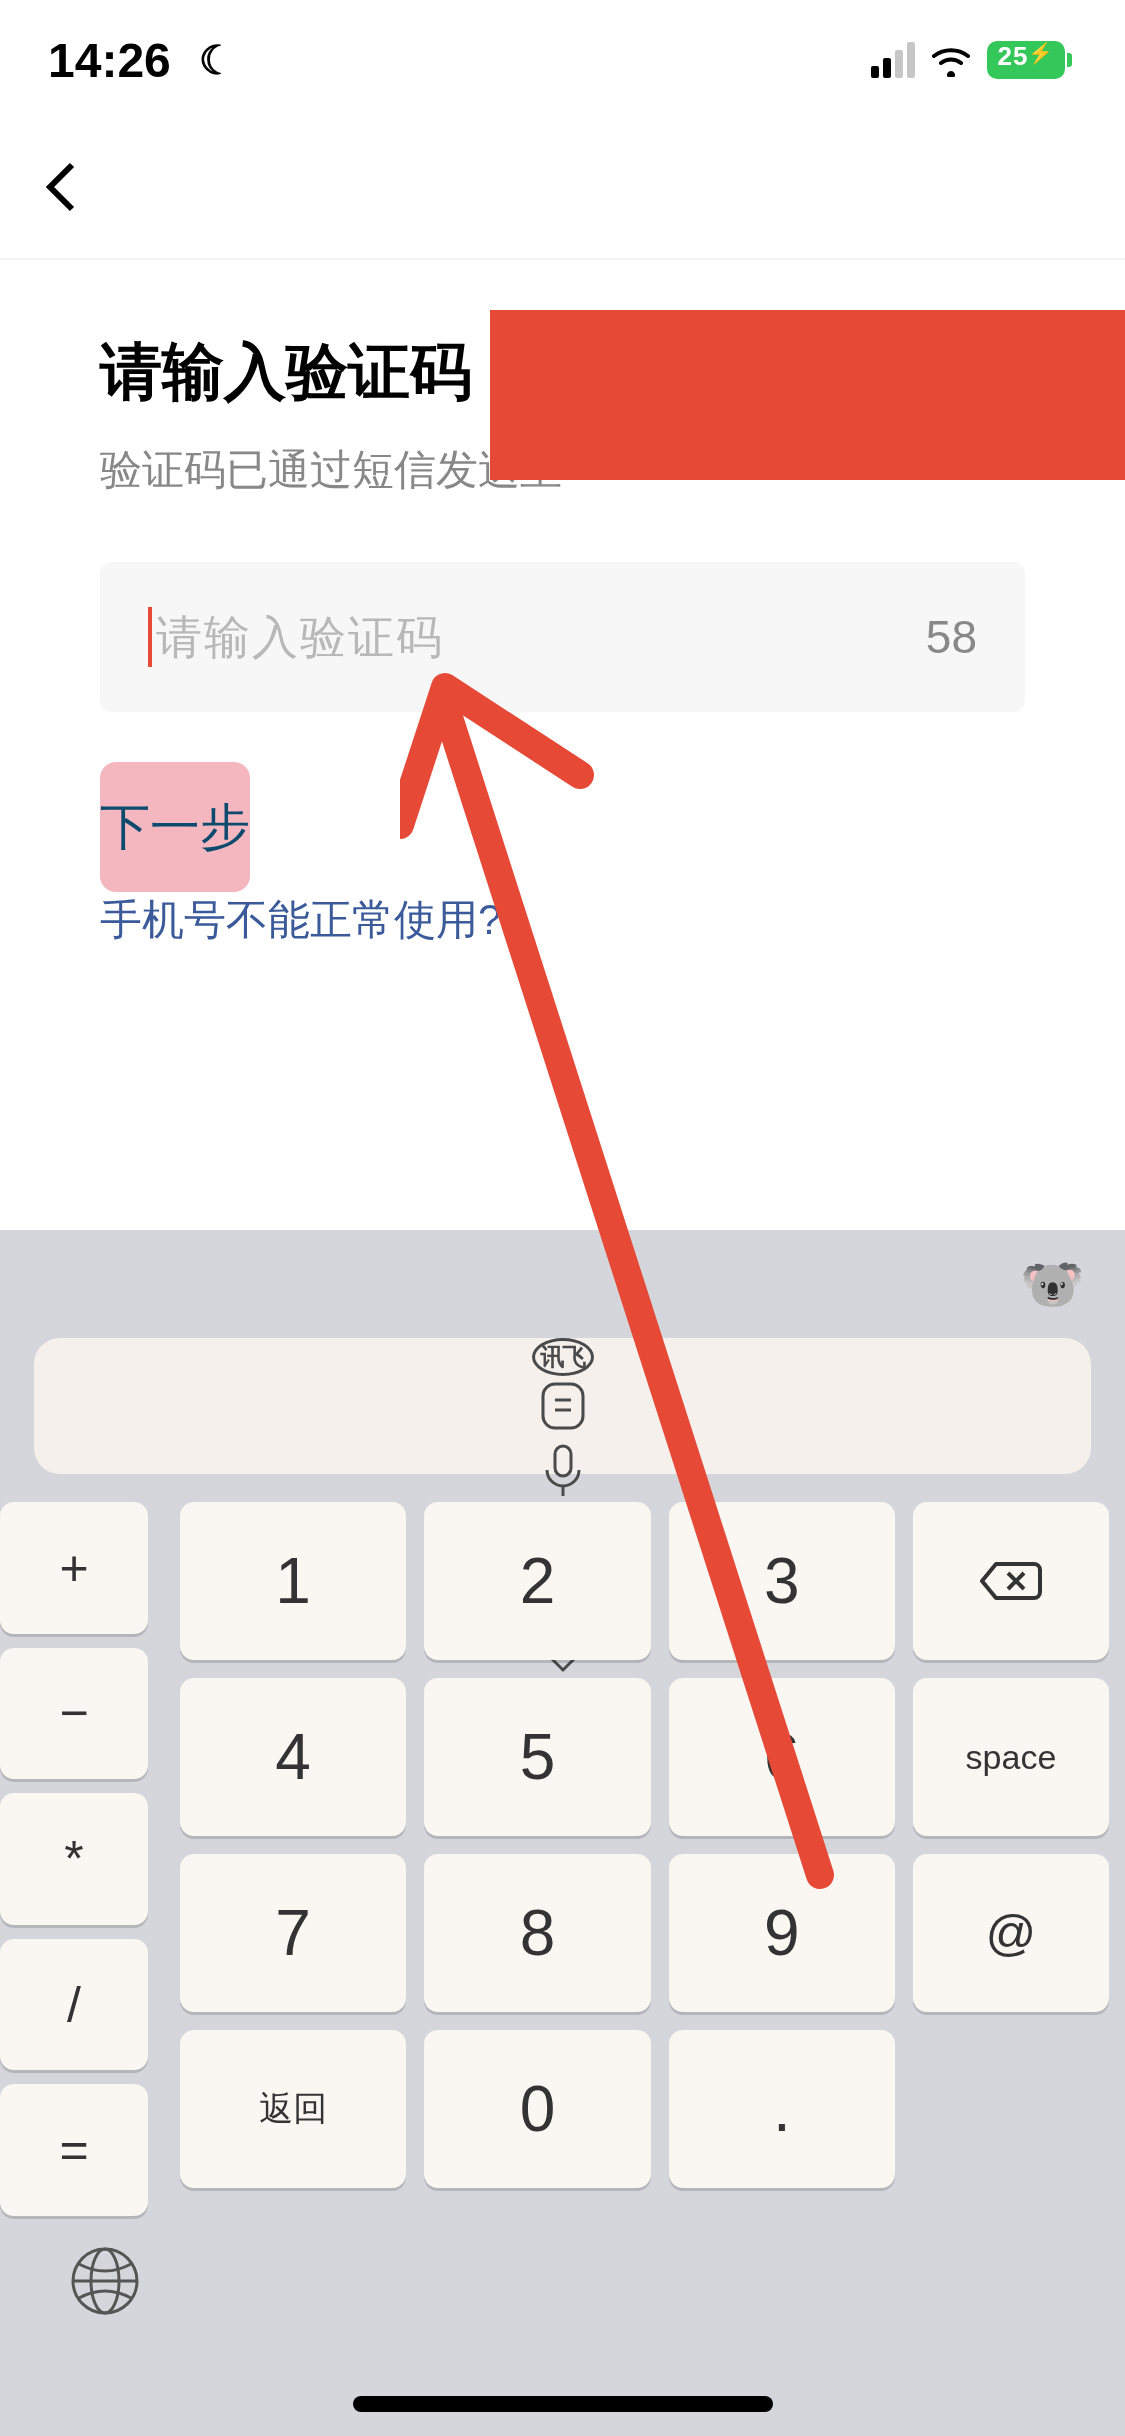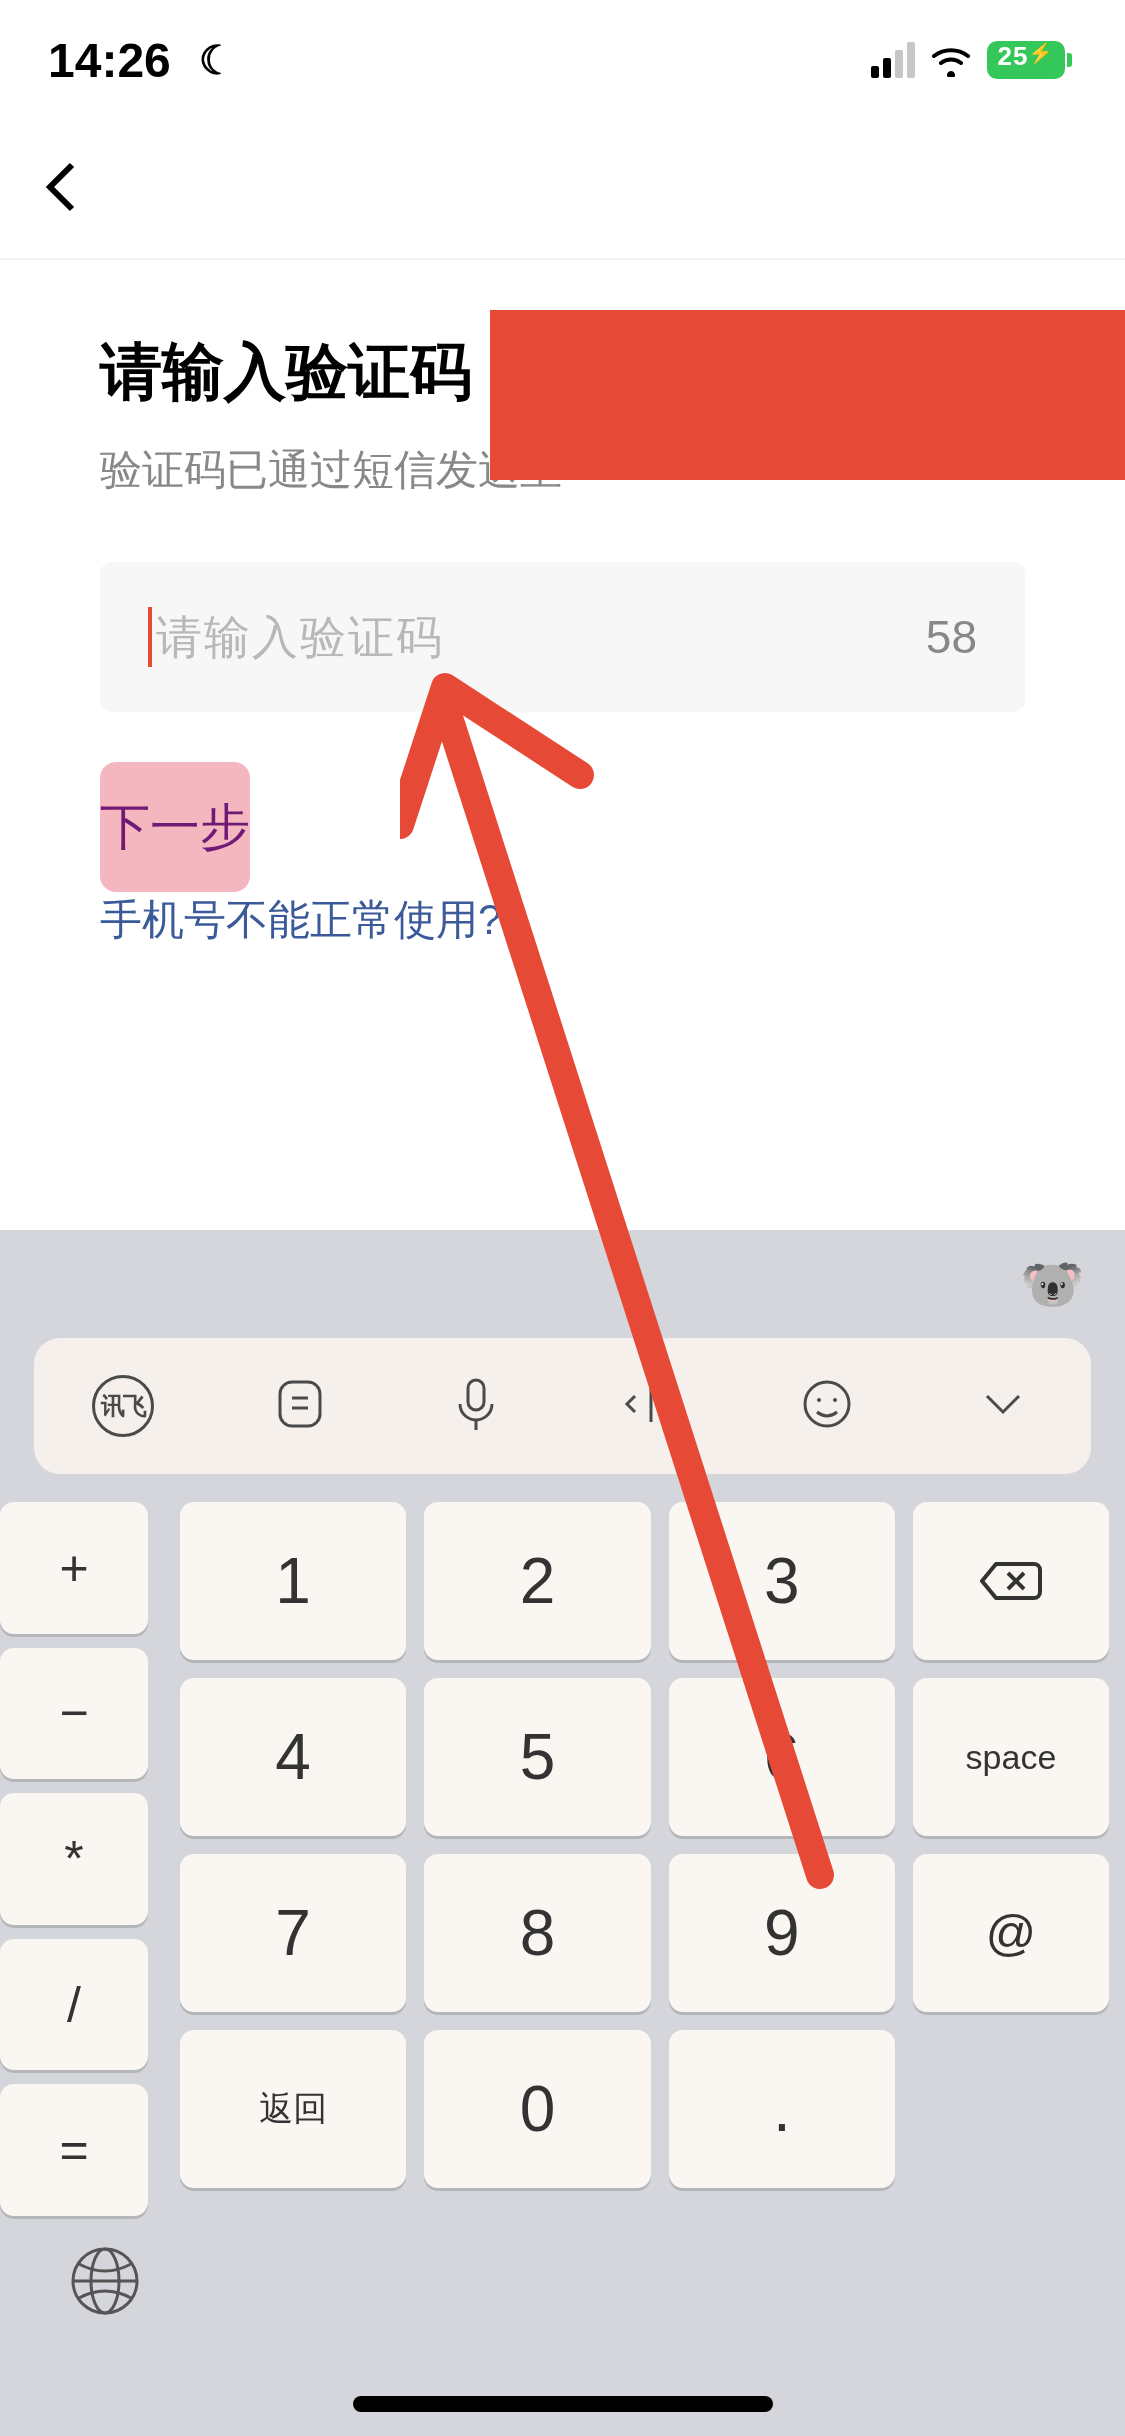--- a/index.html
+++ b/index.html
@@ -84,21 +84,21 @@
     }
     .code-input::placeholder { color: #b8b8b8; letter-spacing: 2px; }
     .cursor-bar {
       width: 4px; height: 60px; background: #e64a37; margin-right: 4px;
     }
     .countdown { font-size: 46px; color: #888; }
     .next-btn {
       margin: 50px 50px 0 50px;
       height: 130px;
       background: #f4b6bf;
-      color: #701a75;
+      color: #0c4a6e;
       font-size: 50px;
       border: none; border-radius: 16px;
       display: flex; align-items: center; justify-content: center;
     }
     .help-link {
       margin: 48px 50px 0 50px;
       font-size: 42px;
       color: #3b5a9a;
     }
     
@@ -118,21 +118,21 @@
       height: 108px;
       display:flex; justify-content:flex-end; align-items:center;
       padding: 0 40px 0 0;
     }
     .koala { font-size: 52px; filter: grayscale(0.2);}  
     .kb-toolbar {
       margin: 0 34px 28px 34px;
       height: 136px;
       background: #f5f0ec;
       border-radius: 26px;
-      display: flex; align-items: center; justify-content: space-around;
+      display: flex; align-items: center; justify-content: space-around; flex-direction: column;
     }
     .kb-tool svg { width: 60px; height: 60px; stroke:#4a4a4a; stroke-width:3; fill:none; }
     .kb-tool.badge {
       width:62px; height:62px; border:3px solid #4a4a4a; border-radius:50%;
       display:flex; align-items:center; justify-content:center;
       font-size:24px; font-weight:700; color:#4a4a4a; letter-spacing:-2px;
     }
     .keypad {
       padding: 0 16px 28px 16px;
       display: grid;

